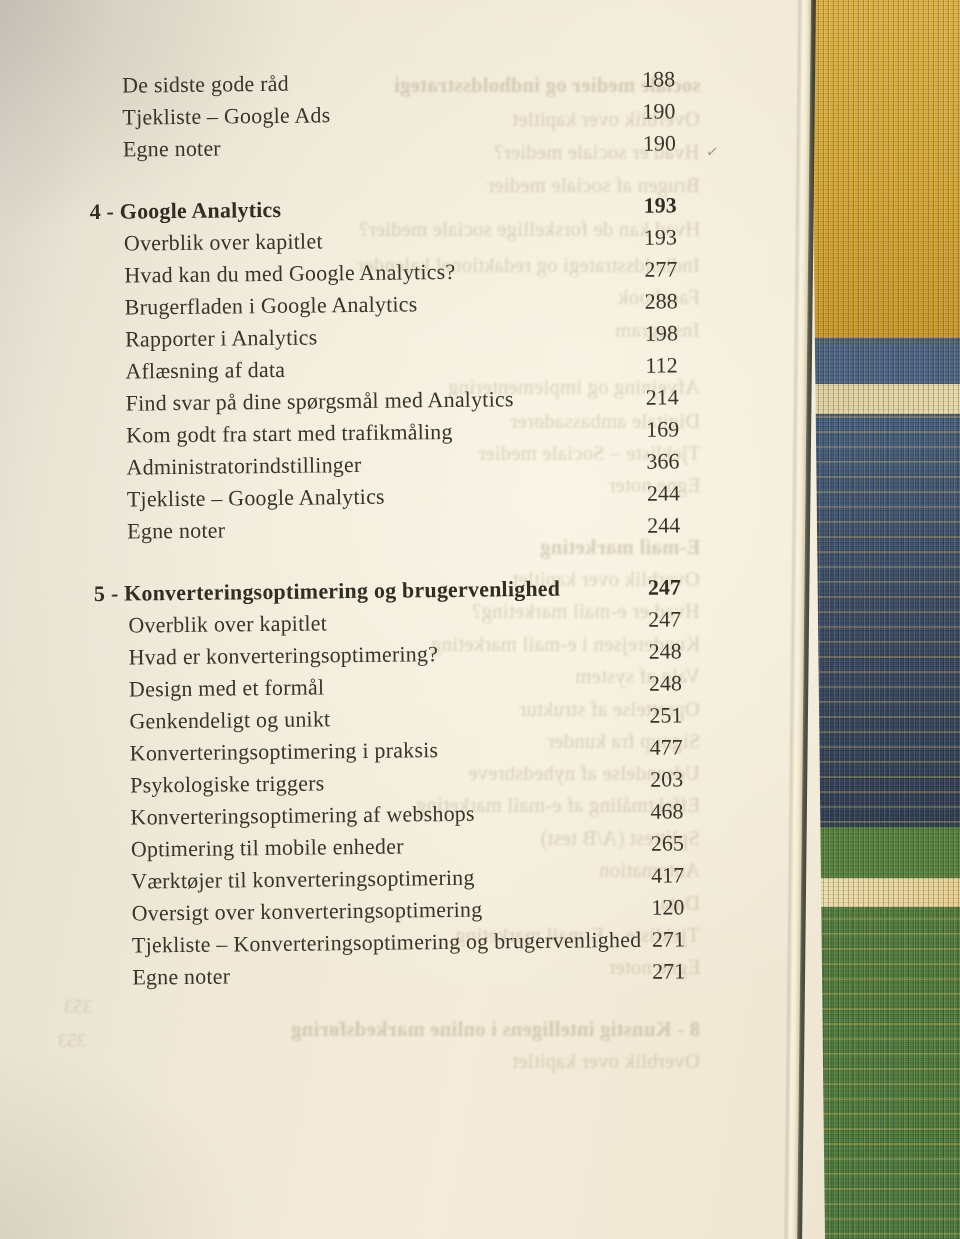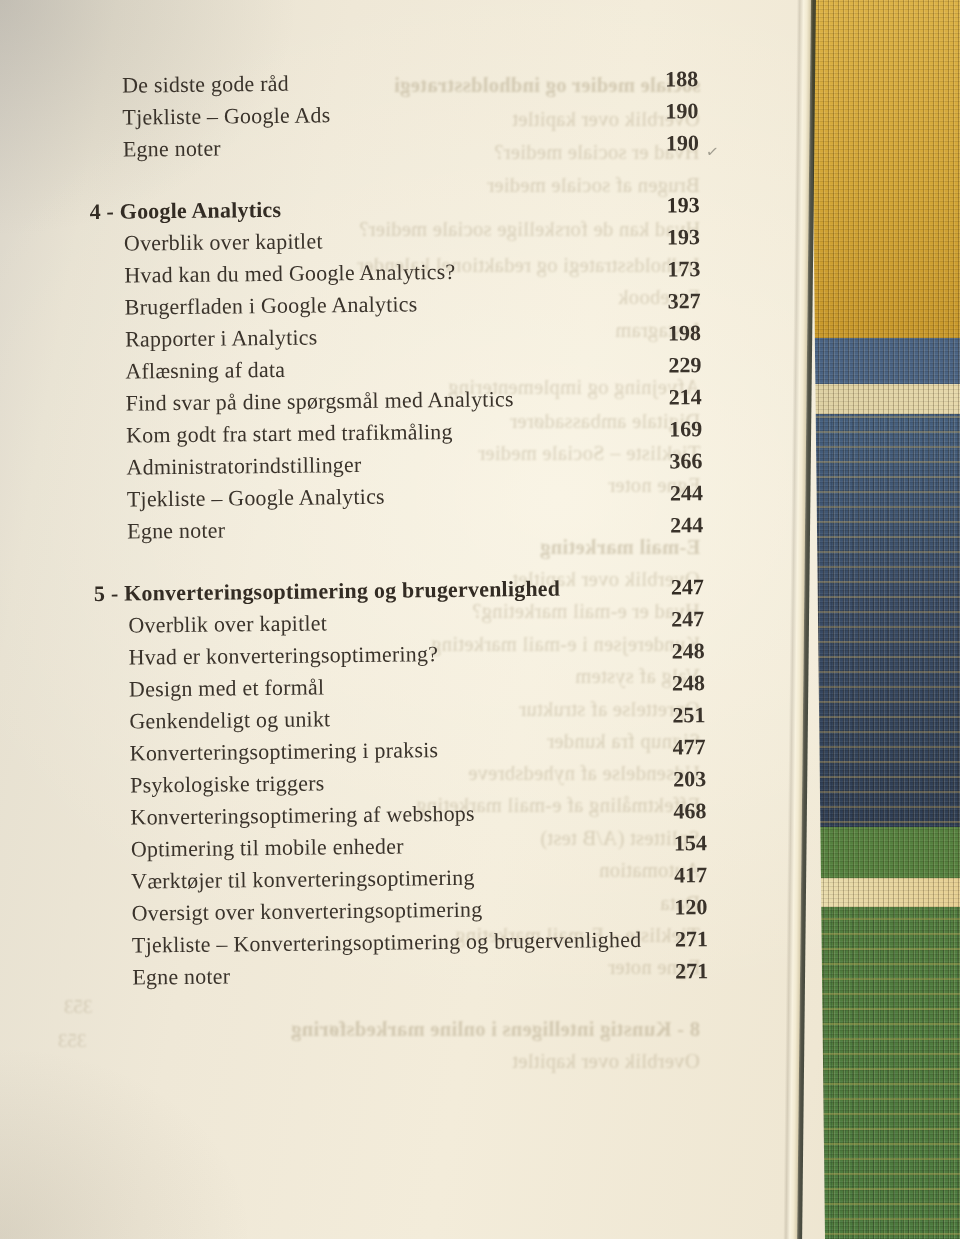--- a/index.html
+++ b/index.html
@@ -47,21 +47,21 @@
   .ghost-num{position:absolute;white-space:nowrap;transform:scaleX(-1);
     font-size:19px;color:#8a7a55;opacity:.26;filter:blur(1px);}
 
   
   .toc{position:absolute;left:88px;top:70px;width:610px;
     transform:rotate(-0.65deg);transform-origin:top left;
     font-size:22px;color:#3a332b;}
   .row{display:flex;justify-content:space-between;align-items:baseline;
     line-height:32px;height:32px;position:relative;}
   .row .t{white-space:nowrap;letter-spacing:.2px;}
-  .row .n{width:56px;text-align:right;flex:none;font-weight:bold;}
+  .row .n{width:56px;flex:none;}
   .row.item .t{padding-left:34px;}
   .row.head{font-weight:700;color:#332c24;margin-top:30px;}
   .check{position:absolute;right:-20px;top:9px;font-size:15px;color:#8b887c;
     transform:rotate(8deg);opacity:.8;}
 </style>
 </head>
 <body>
 
 <div class="scene">
 
@@ -125,33 +125,33 @@
         <div class="row head">
           <span class="t">4 - Google Analytics</span>
           <span class="n">193</span>
         </div>
         <div class="row item">
           <span class="t">Overblik over kapitlet</span>
           <span class="n">193</span>
         </div>
         <div class="row item">
           <span class="t">Hvad kan du med Google Analytics?</span>
-          <span class="n">173</span>
+          <span class="n">277</span>
         </div>
         <div class="row item">
           <span class="t">Brugerfladen i Google Analytics</span>
-          <span class="n">327</span>
+          <span class="n">288</span>
         </div>
         <div class="row item">
           <span class="t">Rapporter i Analytics</span>
           <span class="n">198</span>
         </div>
         <div class="row item">
           <span class="t">Aflæsning af data</span>
-          <span class="n">229</span>
+          <span class="n">112</span>
         </div>
         <div class="row item">
           <span class="t">Find svar på dine spørgsmål med Analytics</span>
           <span class="n">214</span>
         </div>
         <div class="row item">
           <span class="t">Kom godt fra start med trafikmåling</span>
           <span class="n">169</span>
         </div>
         <div class="row item">
@@ -193,21 +193,21 @@
         <div class="row item">
           <span class="t">Psykologiske triggers</span>
           <span class="n">203</span>
         </div>
         <div class="row item">
           <span class="t">Konverteringsoptimering af webshops</span>
           <span class="n">468</span>
         </div>
         <div class="row item">
           <span class="t">Optimering til mobile enheder</span>
-          <span class="n">154</span>
+          <span class="n">265</span>
         </div>
         <div class="row item">
           <span class="t">Værktøjer til konverteringsoptimering</span>
           <span class="n">417</span>
         </div>
         <div class="row item">
           <span class="t">Oversigt over konverteringsoptimering</span>
           <span class="n">120</span>
         </div>
         <div class="row item">

